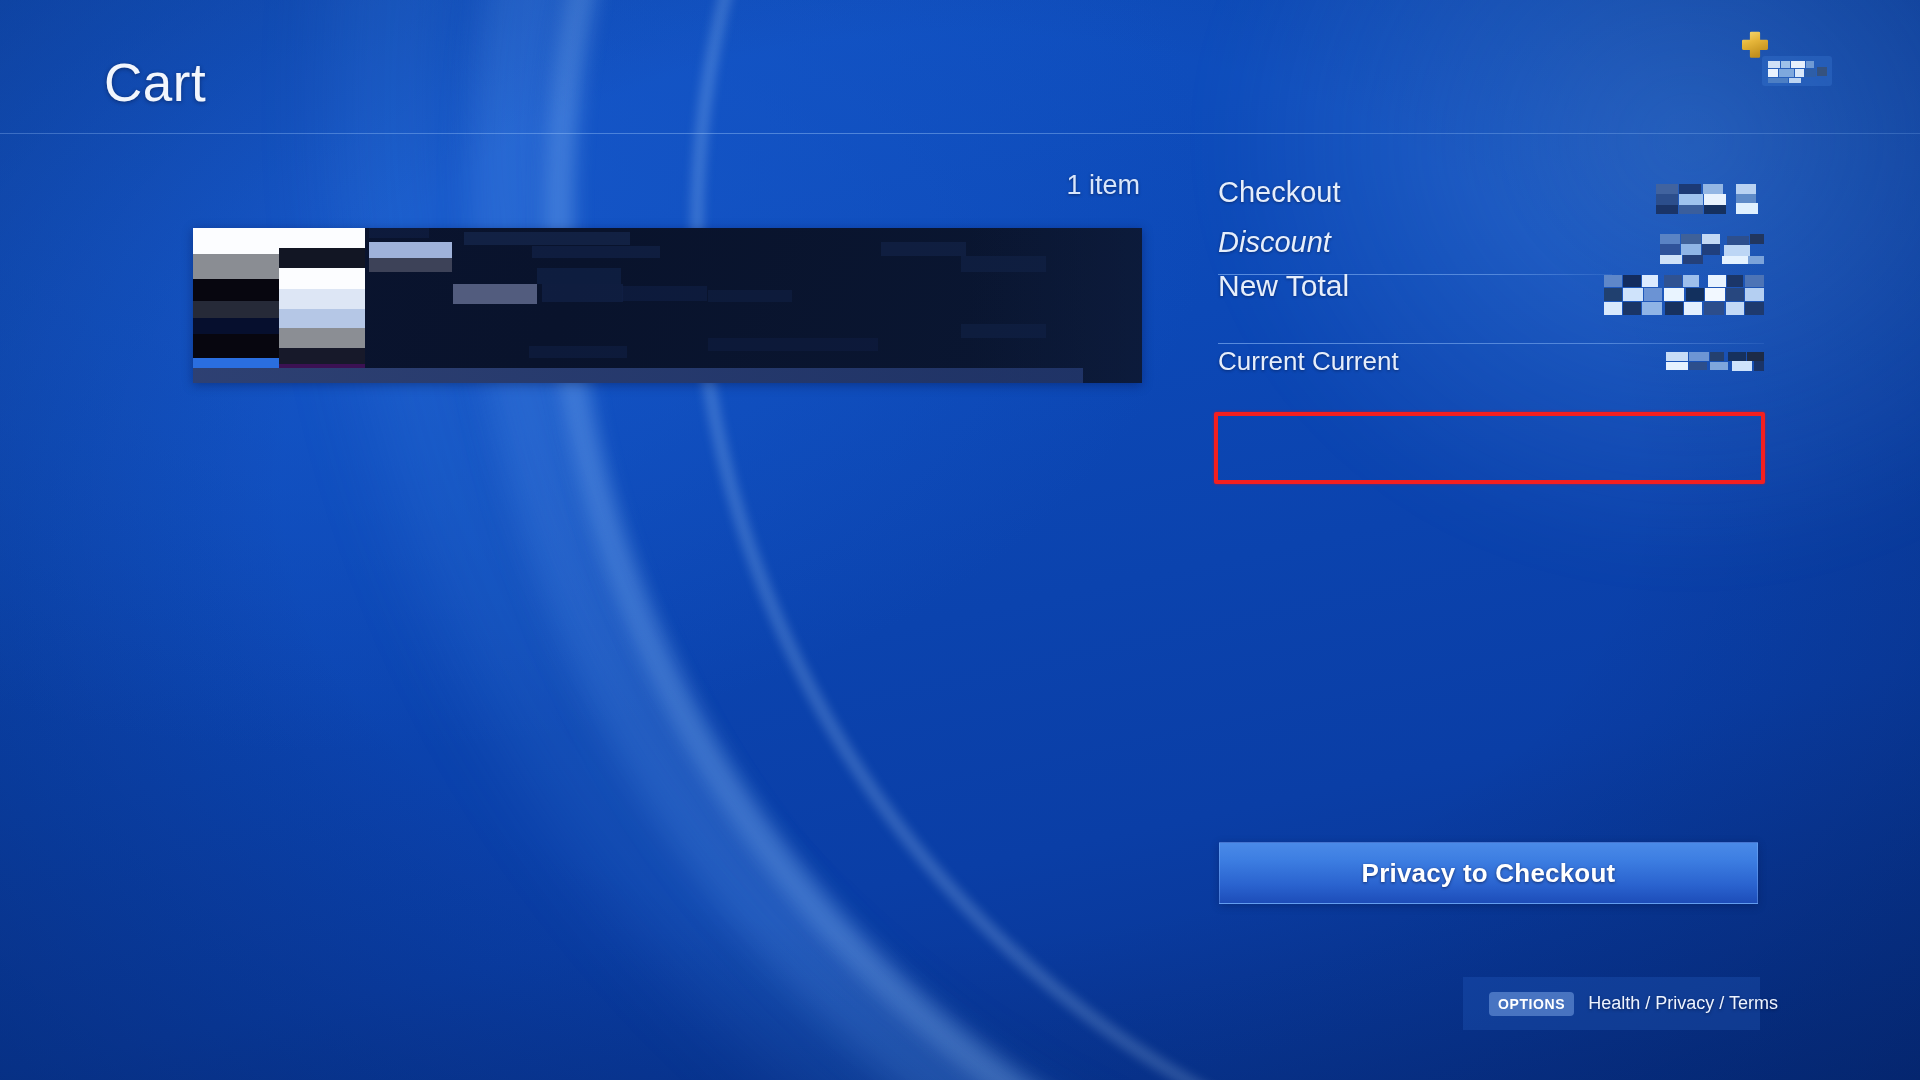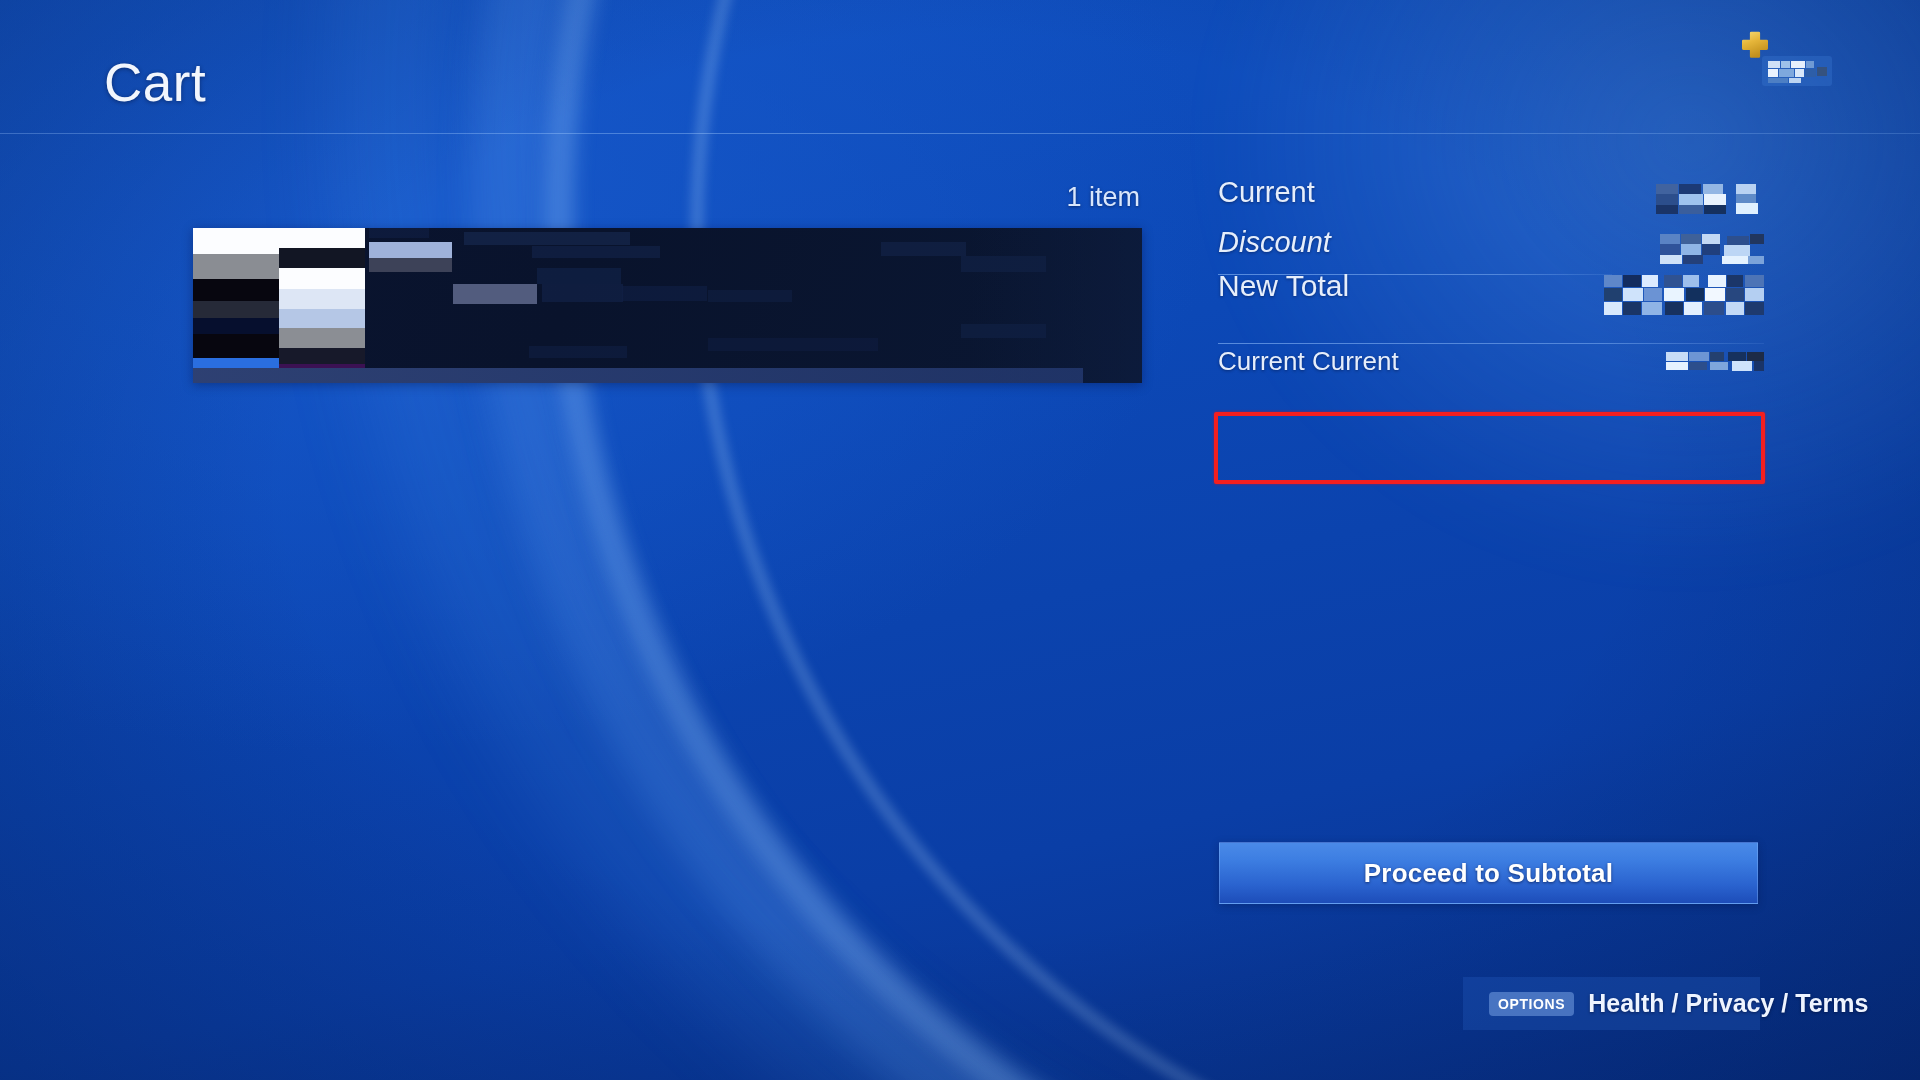--- a/index.html
+++ b/index.html
@@ -95,21 +95,21 @@
     overflow:hidden;
   }
 
   
   .mosaic { position:relative; overflow:hidden; }
   .mosaic i { position:absolute; display:block; }
 
   
   #item-count {
     position:absolute;
-    left:0; top:182px;
+    left:0; top:170px;
     width:1140px;
     text-align:right;
     font-size:27px;
     font-weight:300;
     color:#d9e6fb;
     text-shadow:0 1px 3px rgba(0,8,35,0.5);
   }
   #cart-item-row {
     position:absolute;
     left:193px; top:228px;
@@ -226,22 +226,22 @@
     background:rgba(150,190,250,0.42);
     border-radius:4px;
     padding:4px 9px 4px 9px;
     color:#ffffff;
     font-size:14px;
     font-weight:700;
     letter-spacing:0.6px;
   }
   #options-text {
     color:#eef4ff;
-    font-size:25px;
-    font-weight:700;
+    font-size:18px;
+    font-weight:400;
     text-shadow:0 1px 3px rgba(0,8,35,0.5);
     white-space:nowrap;
   }
 </style>
 </head>
 <body>
 
 <div id="stage">
 
   <div class="glow-tr"></div>
@@ -325,21 +325,21 @@
       <i style="left:0;    top:0;   width:60px;  height:10px; background:rgba(18,34,74,0.5);"></i>
     </div>
 
     <div class="shade-right"></div>
     <div id="cart-item-footer"></div>
   </div>
 
   <div id="summary">
 
     <div class="sum-row" id="row-subtotal">
-      <div class="sum-label">Current</div>
+      <div class="sum-label">Checkout</div>
       <div class="sum-val mosaic" style="width:108px;">
         <i style="left:0;   top:0;  width:22px; height:10px; background:#41639f;"></i>
         <i style="left:23px;top:0;  width:22px; height:10px; background:#1c3a75;"></i>
         <i style="left:47px;top:0;  width:20px; height:10px; background:#93b6e4;"></i>
         <i style="left:80px;top:0;  width:20px; height:10px; background:#b9d2f2;"></i>
         <i style="left:0;   top:10px;width:22px;height:11px; background:#2c4e8c;"></i>
         <i style="left:23px;top:10px;width:24px;height:11px; background:#9fc3ee;"></i>
         <i style="left:48px;top:10px;width:22px;height:11px; background:#e8f2fe;"></i>
         <i style="left:80px;top:10px;width:20px;height:11px; background:#5f8bc8;"></i>
         <i style="left:0;   top:21px;width:22px;height:9px;  background:#1a3468;"></i>
@@ -417,20 +417,20 @@
         <i style="left:44px;top:10px;width:18px;height:8px; background:#7fa6dc;"></i>
         <i style="left:66px;top:9px; width:20px;height:10px;background:#cfe3fb;"></i>
         <i style="left:88px;top:9px; width:10px;height:10px;background:#1a3468;"></i>
       </div>
     </div>
 
   </div>
 
   <div id="discount-highlight"></div>
 
-  <div id="btn-checkout">Proceed to Subtotal</div>
+  <div id="btn-checkout">Privacy to Checkout</div>
 
   <div id="options-bar">
     <span id="options-badge">OPTIONS</span>
     <span id="options-text">Health / Privacy / Terms</span>
   </div>
 
 </div>
 
 </body></html>

